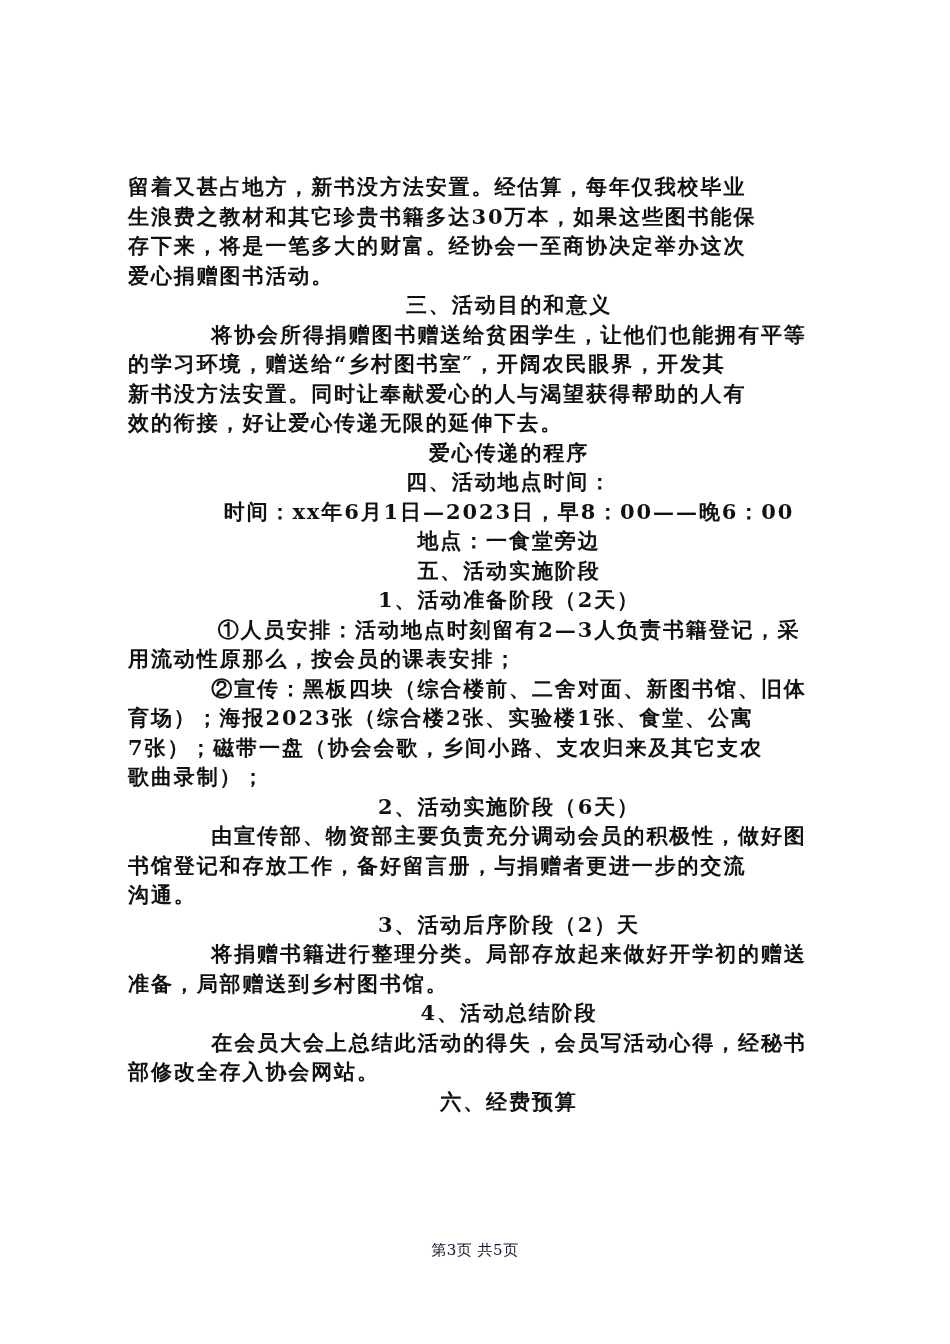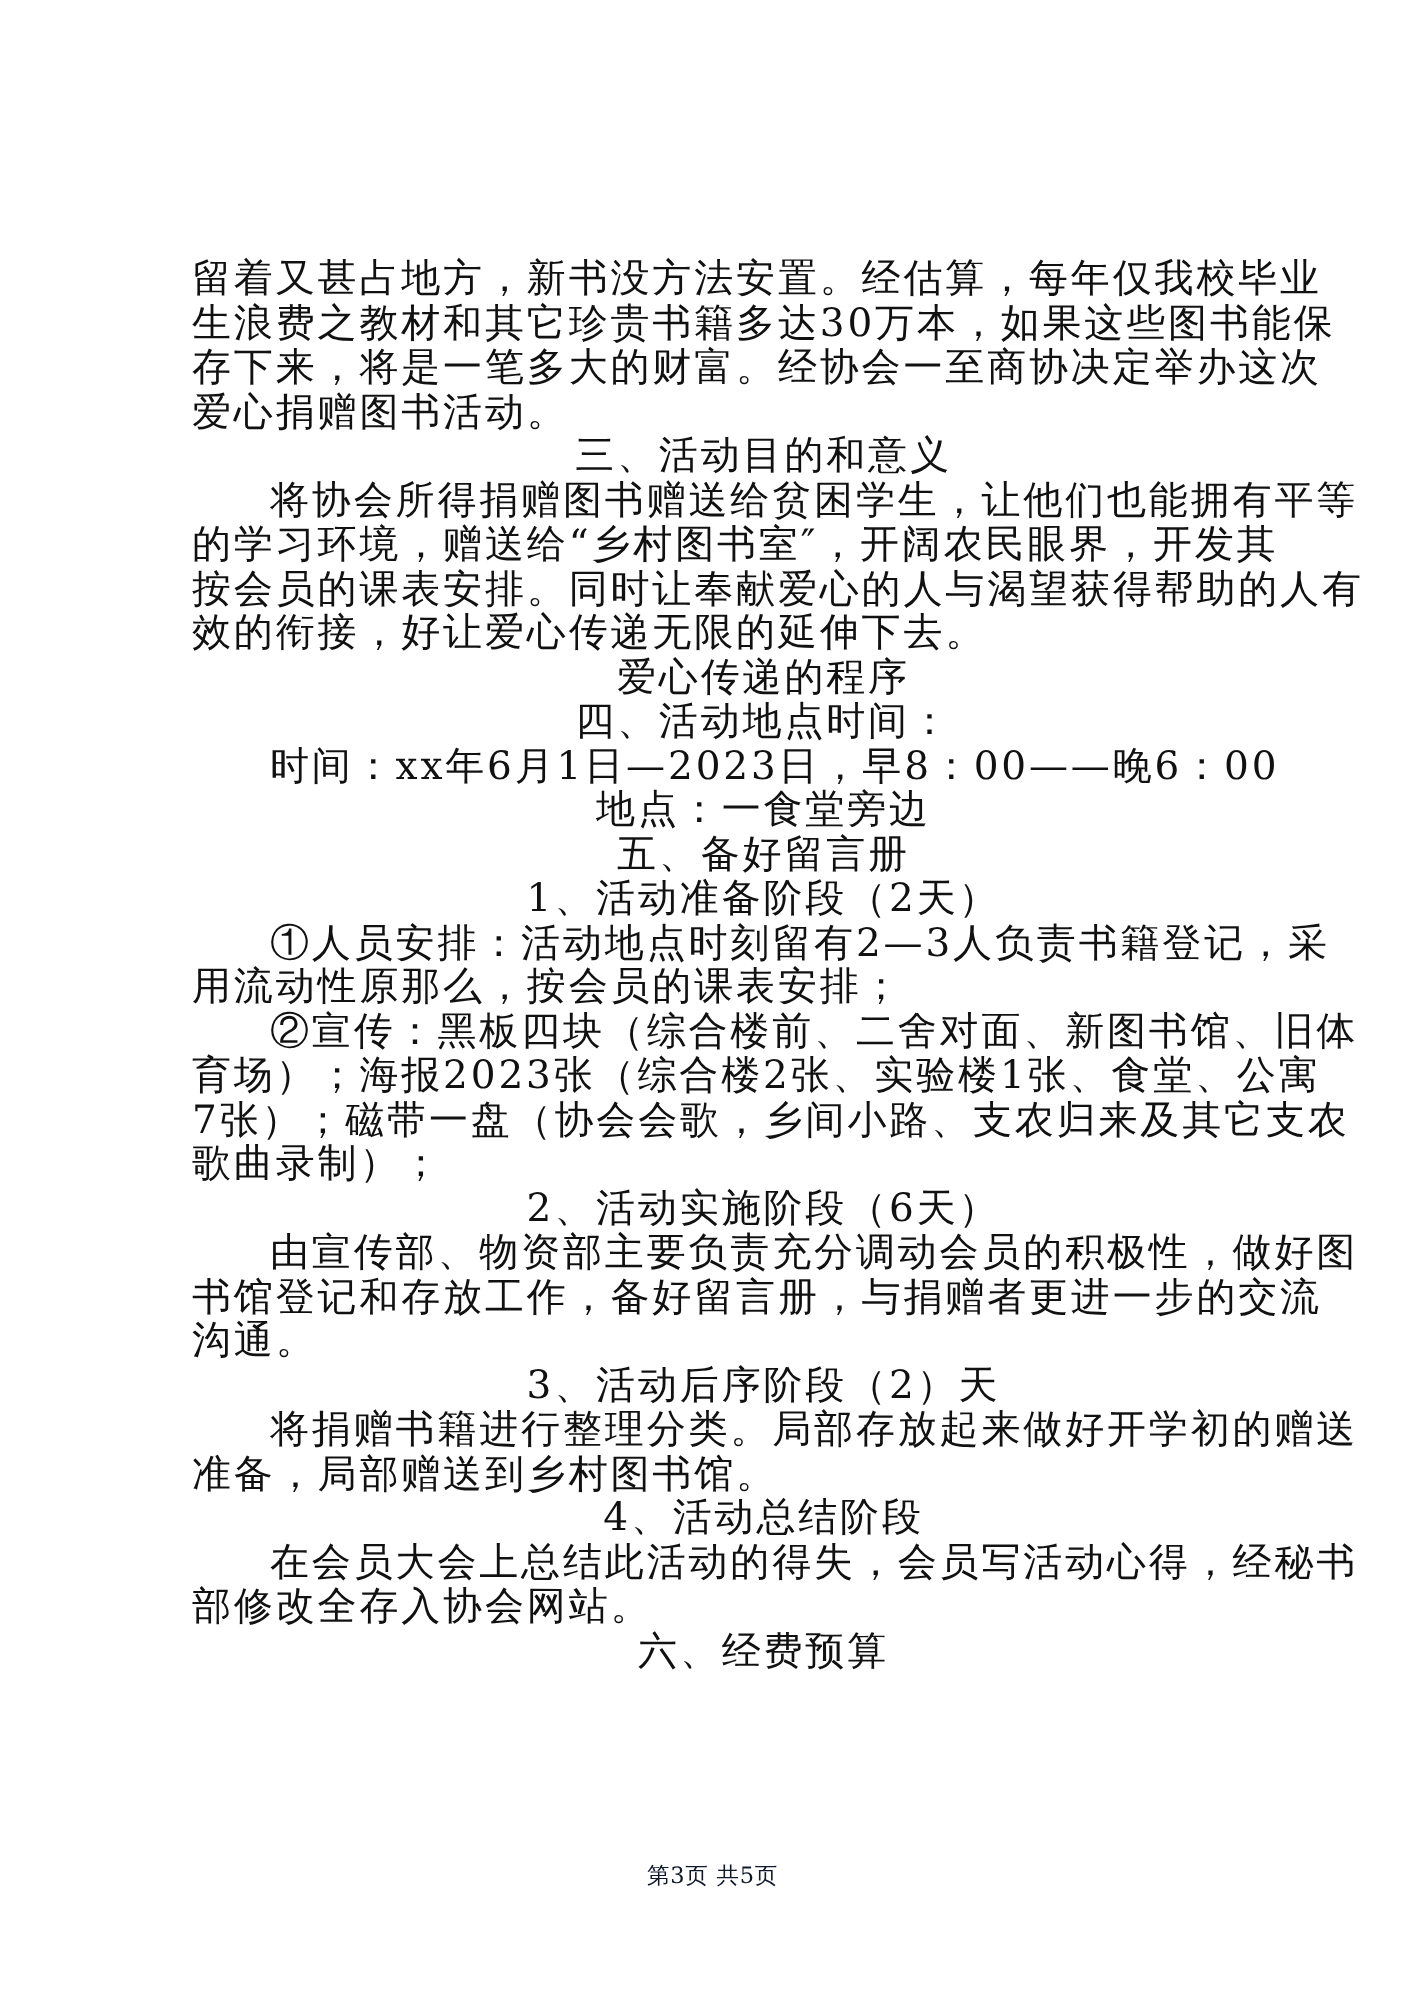--- a/index.html
+++ b/index.html
@@ -26,23 +26,24 @@
     .body-text {
       position: absolute;
       left: 128px;
       top: 172px;
       width: 710px;
     }
     .line {
       display: block;
       height: 29.5px;
       line-height: 29.5px;
-      font-size: 26px;
+      font-size: 21px;
       white-space: nowrap;
       letter-spacing: 1.9px;
+      font-weight: bold;
     }
     .line.indent {
       padding-left: 52px;
       text-align: center;
     }
     .footer {
       position: absolute;
       left: 0;
       width: 950px;
       top: 1240px;
@@ -58,27 +59,27 @@
 
 <div class="page">
   <div class="body-text">
     <span class="line">留着又甚占地方，新书没方法安置。经估算，每年仅我校毕业</span>
     <span class="line">生浪费之教材和其它珍贵书籍多达30万本，如果这些图书能保</span>
     <span class="line">存下来，将是一笔多大的财富。经协会一至商协决定举办这次</span>
     <span class="line">爱心捐赠图书活动。</span>
     <span class="line indent">三、活动目的和意义</span>
     <span class="line indent">将协会所得捐赠图书赠送给贫困学生，让他们也能拥有平等</span>
     <span class="line">的学习环境，赠送给“乡村图书室″，开阔农民眼界，开发其</span>
-    <span class="line">按会员的课表安排。同时让奉献爱心的人与渴望获得帮助的人有</span>
+    <span class="line">新书没方法安置。同时让奉献爱心的人与渴望获得帮助的人有</span>
     <span class="line">效的衔接，好让爱心传递无限的延伸下去。</span>
     <span class="line indent">爱心传递的程序</span>
     <span class="line indent">四、活动地点时间：</span>
     <span class="line indent">时间：xx年6月1日—2023日，早8：00——晚6：00</span>
     <span class="line indent">地点：一食堂旁边</span>
-    <span class="line indent">五、备好留言册</span>
+    <span class="line indent">五、活动实施阶段</span>
     <span class="line indent">1、活动准备阶段（2天）</span>
     <span class="line indent">①人员安排：活动地点时刻留有2—3人负责书籍登记，采</span>
     <span class="line">用流动性原那么，按会员的课表安排；</span>
     <span class="line indent">②宣传：黑板四块（综合楼前、二舍对面、新图书馆、旧体</span>
     <span class="line">育场）；海报2023张（综合楼2张、实验楼1张、食堂、公寓</span>
     <span class="line">7张）；磁带一盘（协会会歌，乡间小路、支农归来及其它支农</span>
     <span class="line">歌曲录制）；</span>
     <span class="line indent">2、活动实施阶段（6天）</span>
     <span class="line indent">由宣传部、物资部主要负责充分调动会员的积极性，做好图</span>
     <span class="line">书馆登记和存放工作，备好留言册，与捐赠者更进一步的交流</span>

